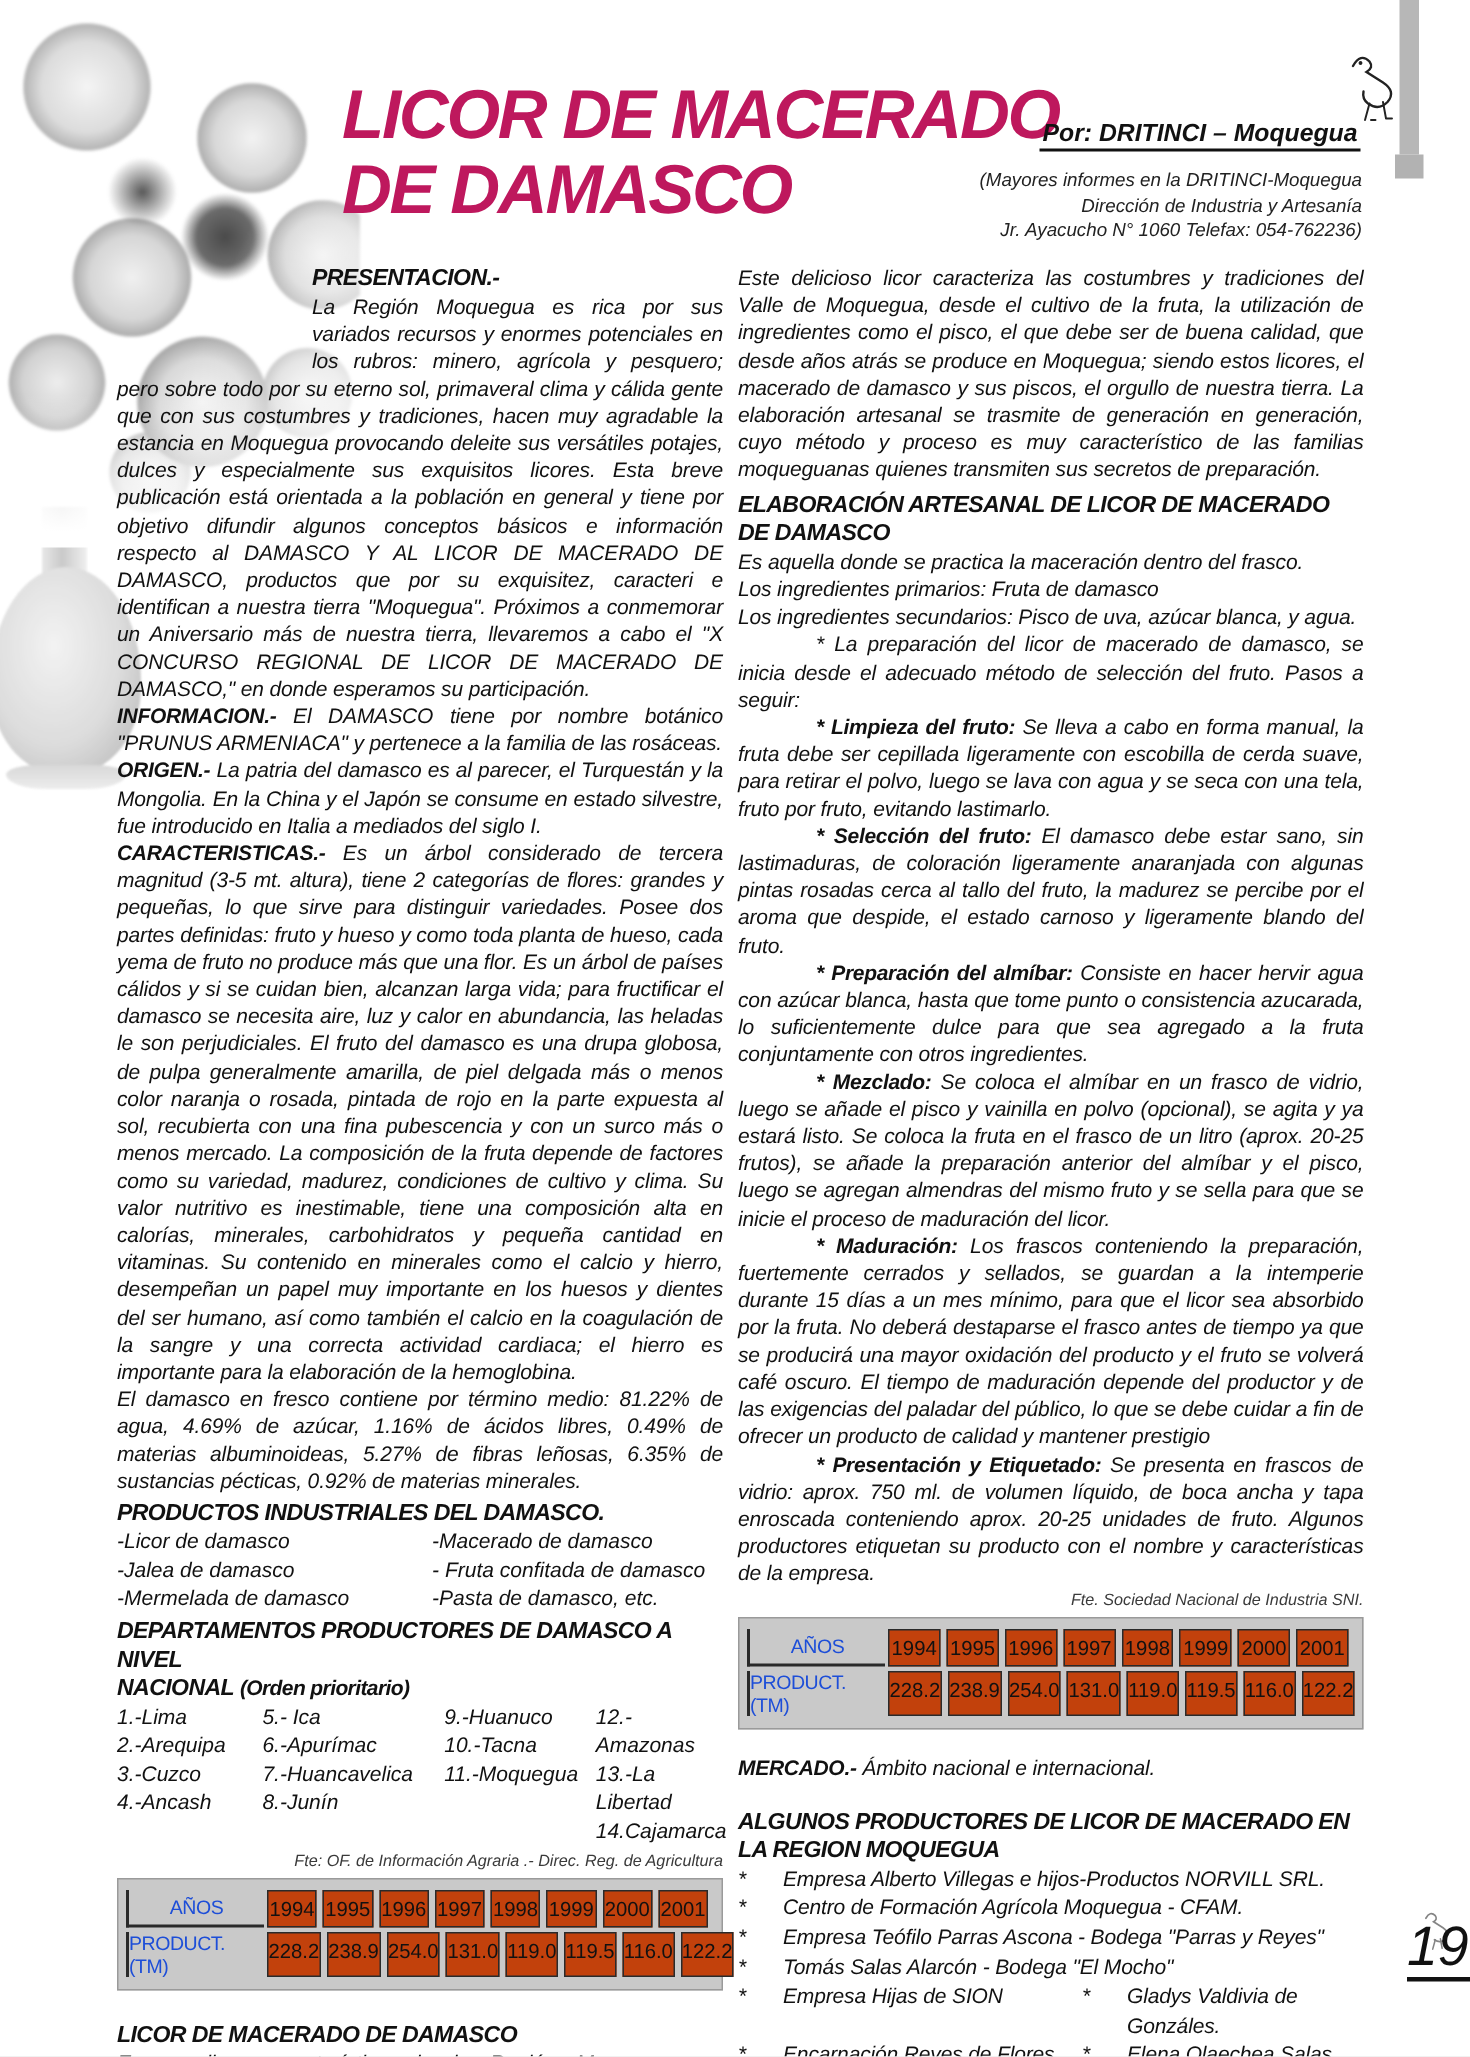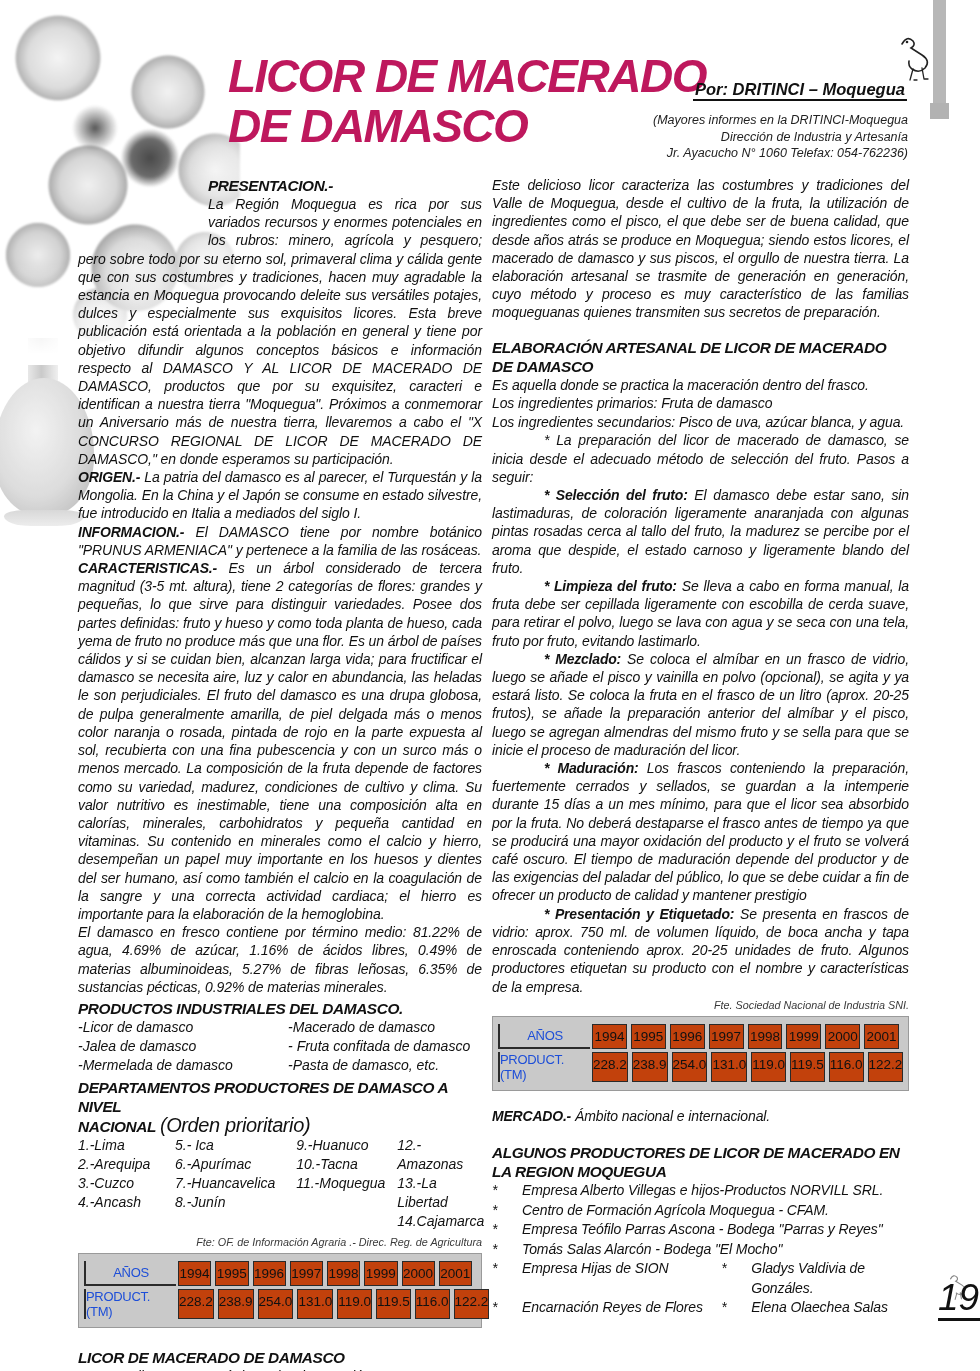--- a/index.html
+++ b/index.html
@@ -171,42 +171,42 @@
     <div>(Mayores informes en la DRITINCI-Moquegua</div>
     <div>Dirección de Industria y Artesanía</div>
     <div>Jr. Ayacucho N° 1060 Telefax: 054-762236)</div>
   </div>
 
   <div class="col col-left">
     <div class="wrap-spacer"></div>
     <div class="sec-head">PRESENTACION.-</div>
     <p class="body">La Región Moquegua es rica por sus variados recursos y enormes potenciales en los rubros: minero, agrícola y pesquero; pero sobre todo por su eterno sol, primaveral clima y cálida gente que con sus costumbres y tradiciones, hacen muy agradable la estancia en Moquegua provocando deleite sus versátiles potajes, dulces y especialmente sus exquisitos licores. Esta breve publicación está orientada a la población en general y tiene por objetivo difundir algunos conceptos básicos e información respecto al DAMASCO Y AL LICOR DE MACERADO DE DAMASCO, productos que por su exquisitez, caracteri e identifican a nuestra tierra "Moquegua". Próximos a conmemorar un Aniversario más de nuestra tierra, llevaremos a cabo el "X CONCURSO REGIONAL DE LICOR DE MACERADO DE DAMASCO," en donde esperamos su participación.</p>
 
+    <p class="body"><b>INFORMACION.-</b> <span>El DAMASCO tiene por nombre botánico "PRUNUS ARMENIACA" y pertenece a la familia de las rosáceas.</span></p>
     <p class="body"><b>ORIGEN.-</b> <span>La patria del damasco es al parecer, el Turquestán y la Mongolia. En la China y el Japón se consume en estado silvestre, fue introducido en Italia a mediados del siglo I.</span></p>
-    <p class="body"><b>INFORMACION.-</b> <span>El DAMASCO tiene por nombre botánico "PRUNUS ARMENIACA" y pertenece a la familia de las rosáceas.</span></p>
     <p class="body"><b>CARACTERISTICAS.-</b> <span>Es un árbol considerado de tercera magnitud (3-5 mt. altura), tiene 2 categorías de flores: grandes y pequeñas, lo que sirve para distinguir variedades. Posee dos partes definidas: fruto y hueso y como toda planta de hueso, cada yema de fruto no produce más que una flor. Es un árbol de países cálidos y si se cuidan bien, alcanzan larga vida; para fructificar el damasco se necesita aire, luz y calor en abundancia, las heladas le son perjudiciales. El fruto del damasco es una drupa globosa, de pulpa generalmente amarilla, de piel delgada más o menos color naranja o rosada, pintada de rojo en la parte expuesta al sol, recubierta con una fina pubescencia y con un surco más o menos mercado. La composición de la fruta depende de factores como su variedad, madurez, condiciones de cultivo y clima. Su valor nutritivo es inestimable, tiene una composición alta en calorías, minerales, carbohidratos y pequeña cantidad en vitaminas. Su contenido en minerales como el calcio y hierro, desempeñan un papel muy importante en los huesos y dientes del ser humano, así como también el calcio en la coagulación de la sangre y una correcta actividad cardiaca; el hierro es importante para la elaboración de la hemoglobina.</span></p>
     <p class="body">El damasco en fresco contiene por término medio: 81.22% de agua, 4.69% de azúcar, 1.16% de ácidos libres, 0.49% de materias albuminoideas, 5.27% de fibras leñosas, 6.35% de sustancias pécticas, 0.92% de materias minerales.</p>
 
     <div class="sec-head gap">PRODUCTOS INDUSTRIALES DEL DAMASCO.</div>
     <div class="two-col-list">
       <div class="c1">
         <div>-Licor de damasco</div>
         <div>-Jalea de damasco</div>
         <div>-Mermelada de damasco</div>
       </div>
       <div class="c2">
         <div>-Macerado de damasco</div>
         <div>- Fruta confitada de damasco</div>
         <div>-Pasta de damasco, etc.</div>
       </div>
     </div>
 
     <div class="sec-head gap">
       <div>DEPARTAMENTOS PRODUCTORES DE DAMASCO A NIVEL</div>
-      <div><span>NACIONAL</span>&nbsp;<span style="font-weight:normal; font-size:20px;">(Orden prioritario)</span></div>
+      <div><span>NACIONAL</span>&nbsp;<span style="font-weight:bold; font-size:14px;">(Orden prioritario)</span></div>
     </div>
     <div class="dept-grid">
       <div class="d1">
         <div>1.-Lima</div>
         <div>2.-Arequipa</div>
         <div>3.-Cuzco</div>
         <div>4.-Ancash</div>
       </div>
       <div class="d2">
         <div>5.- Ica</div>
@@ -256,28 +256,29 @@
       </div>
     </div>
 
     <div class="sec-head" style="margin-top:20px;">LICOR DE MACERADO DE DAMASCO</div>
     <p class="body">Es un licor característico de la Región Moquegua, su presentación se hace en frascos cristalinos de boca ancha en forma de barril, pudiéndose apreciar la fruta de damasco y el jugo de color caramelo brillante, jugo medianamente azucarado y ligeramente ácido, fruta de pulpa, cáscara aterciopelada, saturada de alcohol.</p>
   </div>
 
   <div class="col col-right">
     <p class="body">Este delicioso licor caracteriza las costumbres y tradiciones del Valle de Moquegua, desde el cultivo de la fruta, la utilización de ingredientes como el pisco, el que debe ser de buena calidad, que desde años atrás se produce en Moquegua; siendo estos licores, el macerado de damasco y sus piscos, el orgullo de nuestra tierra. La elaboración artesanal se trasmite de generación en generación, cuyo método y proceso es muy característico de las familias moqueguanas quienes transmiten sus secretos de preparación.</p>
 
-    <div class="sec-head" style="margin-top:16px;">ELABORACIÓN ARTESANAL DE LICOR DE MACERADO DE DAMASCO</div>
+    <div class="sec-head" style="margin-top:5px;">ELABORACIÓN ARTESANAL DE LICOR DE MACERADO DE DAMASCO</div>
     <p class="plain-line">Es aquella donde se practica la maceración dentro del frasco.</p>
     <p class="plain-line">Los ingredientes primarios: Fruta de damasco</p>
     <p class="plain-line">Los ingredientes secundarios: Pisco de uva, azúcar blanca, y agua.</p>
 
     <p class="body indent"><span>*</span> <span>La preparación del licor de macerado de damasco, se inicia desde el adecuado método de selección del fruto. Pasos a seguir:</span></p>
+    <p class="body indent"><b>* Limpieza del fruto:</b> <span>Se lleva a cabo en forma manual, la fruta debe ser cepillada ligeramente con escobilla de cerda suave, para retirar el polvo, luego se lava con agua y se seca con una tela, fruto por fruto, evitando lastimarlo.</span></p>
     <p class="body indent"><b>* Selección del fruto:</b> <span>El damasco debe estar sano, sin lastimaduras, de coloración ligeramente anaranjada con algunas pintas rosadas cerca al tallo del fruto, la madurez se percibe por el aroma que despide, el estado carnoso y ligeramente blando del fruto.</span></p>
-    <p class="body indent"><b>* Limpieza del fruto:</b> <span>Se lleva a cabo en forma manual, la fruta debe ser cepillada ligeramente con escobilla de cerda suave, para retirar el polvo, luego se lava con agua y se seca con una tela, fruto por fruto, evitando lastimarlo.</span></p>
+    <p class="body indent"><b>* Preparación del almíbar:</b> <span>Consiste en hacer hervir agua con azúcar blanca, hasta que tome punto o consistencia azucarada, lo suficientemente dulce para que sea agregado a la fruta conjuntamente con otros ingredientes.</span></p>
     <p class="body indent"><b>* Mezclado:</b> <span>Se coloca el almíbar en un frasco de vidrio, luego se añade el pisco y vainilla en polvo (opcional), se agita y ya estará listo. Se coloca la fruta en el frasco de un litro (aprox. 20-25 frutos), se añade la preparación anterior del almíbar y el pisco, luego se agregan almendras del mismo fruto y se sella para que se inicie el proceso de maduración del licor.</span></p>
     <p class="body indent"><b>* Maduración:</b> <span>Los frascos conteniendo la preparación, fuertemente cerrados y sellados, se guardan a la intemperie durante 15 días a un mes mínimo, para que el licor sea absorbido por la fruta. No deberá destaparse el frasco antes de tiempo ya que se producirá una mayor oxidación del producto y el fruto se volverá café oscuro. El tiempo de maduración depende del productor y de las exigencias del paladar del público, lo que se debe cuidar a fin de ofrecer un producto de calidad y mantener prestigio</span></p>
     <p class="body indent"><b>* Presentación y Etiquetado:</b> <span>Se presenta en frascos de vidrio: aprox. 750 ml. de volumen líquido, de boca ancha y tapa enroscada conteniendo aprox. 20-25 unidades de fruto. Algunos productores etiquetan su producto con el nombre y características de la empresa.</span></p>
 
     <div class="source-note" style="margin-top:3px;">Fte. Sociedad Nacional de Industria SNI.</div>
 
     <div class="ptable">
       <div class="ptable-row first">
         <div class="ptable-label">AÑOS</div>
         <div class="ptable-cells">

